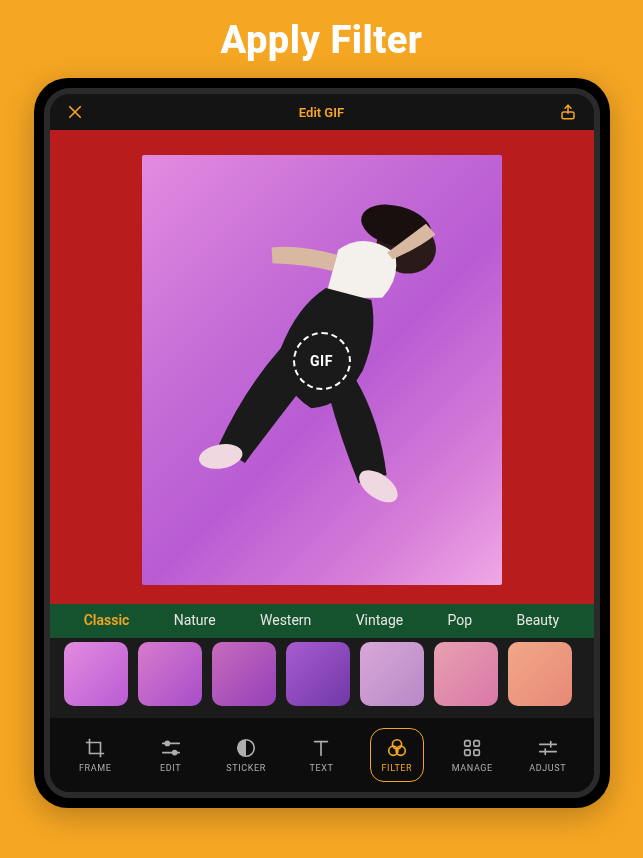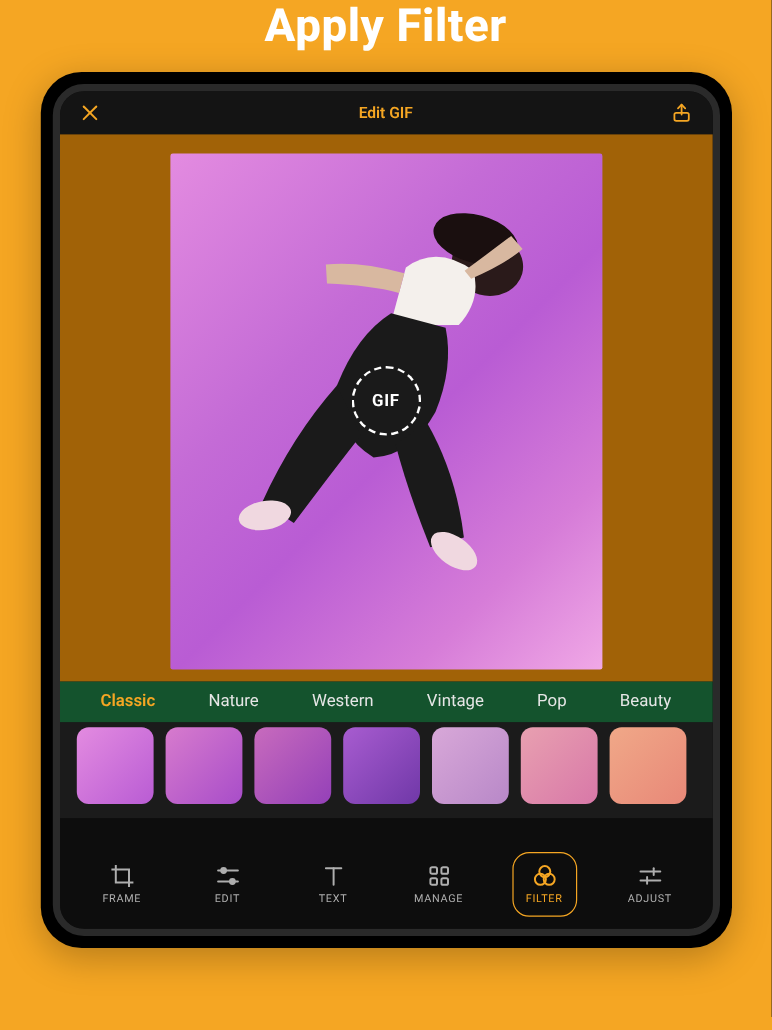--- a/index.html
+++ b/index.html
@@ -7,20 +7,21 @@
   body {
     background: #f5a623;
     font-family: -apple-system, BlinkMacSystemFont, "Segoe UI", Roboto, Helvetica, Arial, sans-serif;
     display: flex;
     flex-direction: column;
     align-items: center;
   }
   .promo-heading {
     text-align: center;
     color: #fff;
+    margin-top: 18px;
     margin-bottom: 16px;
   }
   .promo-heading .line1 {
     font-size: 38px;
     font-weight: 800;
     letter-spacing: 0.5px;
   }
   .promo-heading .line2 {
     font-size: 34px;
     font-weight: 500;
@@ -62,21 +63,21 @@
     height: 22px;
     display: flex;
     align-items: center;
     justify-content: center;
     color: #f5a623;
     cursor: pointer;
   }
   .icon-btn svg { width: 18px; height: 18px; }
   .canvas-area {
     flex: 1;
-    background: #a16207;
+    background: #b91c1c;
     display: flex;
     align-items: center;
     justify-content: center;
     padding: 16px 40px 10px 40px;
   }
   .main-image {
     width: 360px;
     height: 430px;
     background: linear-gradient(135deg, #e38be0 0%, #c46bd6 35%, #b95cd4 55%, #d67cd8 80%, #f0a8e6 100%);
     position: relative;
@@ -139,21 +140,21 @@
   .thumb7 { background: linear-gradient(135deg,#f0a888,#e88878); }
   .thumb-mini {
     position: absolute;
     left:50%; top:50%;
     transform: translate(-50%,-50%) rotate(15deg) scale(0.2);
   }
   .toolbar {
     display: flex;
     justify-content: space-around;
     align-items: center;
-    padding: 28px 8px 10px 8px;
+    padding: 10px 8px 10px 8px;
     background: #0d0d0d;
   }
   .tool {
     display: flex;
     flex-direction: column;
     align-items: center;
     gap: 4px;
     color: #aeaeae;
     font-size: 9px;
     letter-spacing: 0.6px;
@@ -251,43 +252,50 @@
       <div class="tool">
         <svg viewBox="0 0 24 24" fill="none" stroke="currentColor" stroke-width="1.8" stroke-linecap="round">
             <line x1="3" y1="7" x2="21" y2="7"></line>
             <line x1="3" y1="17" x2="21" y2="17"></line>
             <circle cx="8" cy="7" r="2.2" fill="currentColor"></circle>
             <circle cx="16" cy="17" r="2.2" fill="currentColor"></circle>
           </svg>
         <span>EDIT</span>
       </div>
       <div class="tool">
+        <svg viewBox="0 0 24 24" fill="none" stroke="currentColor" stroke-width="1.8">
+            <circle cx="12" cy="12" r="9"></circle>
+            <path d="M12 3a9 9 0 0 0 0 18" fill="currentColor" stroke="none"></path>
+          </svg>
+        <span>STICKER</span>
+      </div>
+      <div class="tool">
         <svg viewBox="0 0 24 24" fill="none" stroke="currentColor" stroke-width="1.8" stroke-linecap="round">
             <line x1="5" y1="5" x2="19" y2="5"></line>
             <line x1="12" y1="5" x2="12" y2="20"></line>
           </svg>
         <span>TEXT</span>
+      </div>
+      <div class="tool active">
+        <svg viewBox="0 0 24 24" fill="none" stroke="currentColor" stroke-width="1.8">
+            <circle cx="12" cy="8" r="5"></circle>
+            <circle cx="8" cy="15" r="5"></circle>
+            <circle cx="16" cy="15" r="5"></circle>
+          </svg>
+        <span>FILTER</span>
       </div>
       <div class="tool">
         <svg viewBox="0 0 24 24" fill="none" stroke="currentColor" stroke-width="1.8">
             <rect x="4" y="4" width="6" height="6" rx="1.5"></rect>
             <rect x="14" y="4" width="6" height="6" rx="1.5"></rect>
             <rect x="4" y="14" width="6" height="6" rx="1.5"></rect>
             <rect x="14" y="14" width="6" height="6" rx="1.5"></rect>
           </svg>
         <span>MANAGE</span>
       </div>
-      <div class="tool active">
-        <svg viewBox="0 0 24 24" fill="none" stroke="currentColor" stroke-width="1.8">
-            <circle cx="12" cy="8" r="5"></circle>
-            <circle cx="8" cy="15" r="5"></circle>
-            <circle cx="16" cy="15" r="5"></circle>
-          </svg>
-        <span>FILTER</span>
-      </div>
       <div class="tool">
         <svg viewBox="0 0 24 24" fill="none" stroke="currentColor" stroke-width="1.8" stroke-linecap="round">
             <line x1="3" y1="8" x2="21" y2="8"></line>
             <line x1="3" y1="16" x2="21" y2="16"></line>
             <line x1="15" y1="5" x2="15" y2="11"></line>
             <line x1="9" y1="13" x2="9" y2="19"></line>
           </svg>
         <span>ADJUST</span>
       </div>
     </div>

